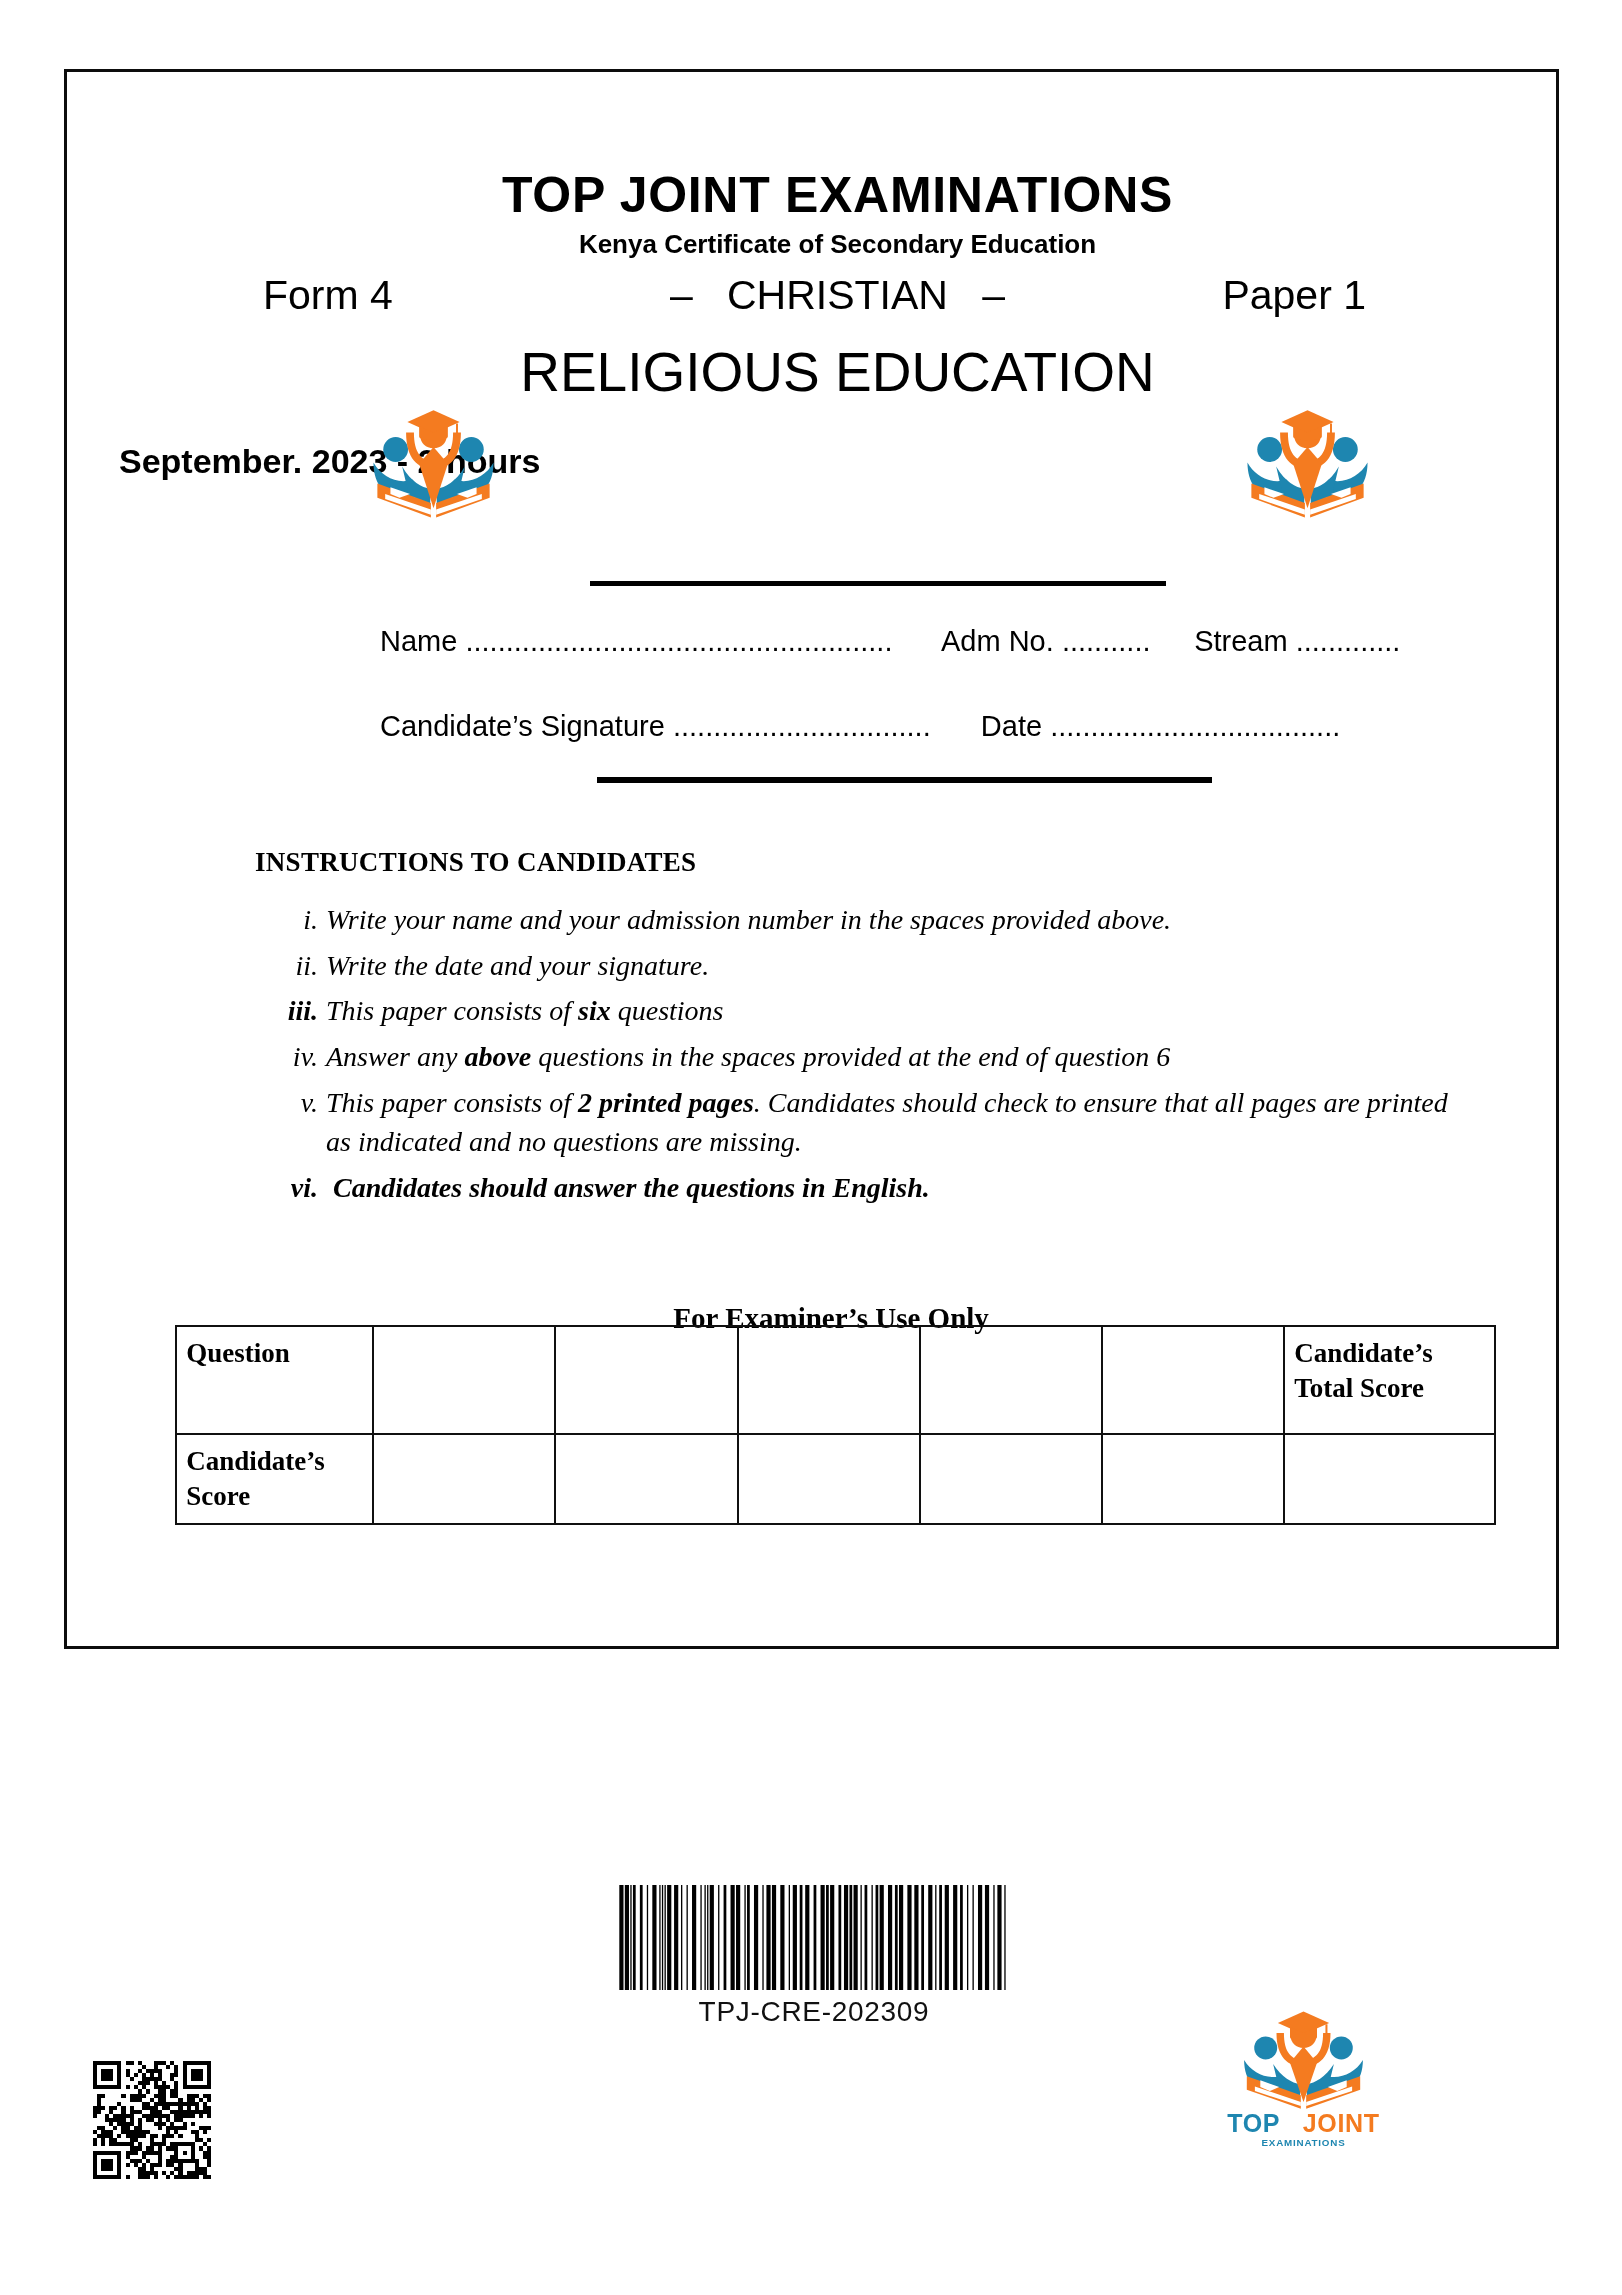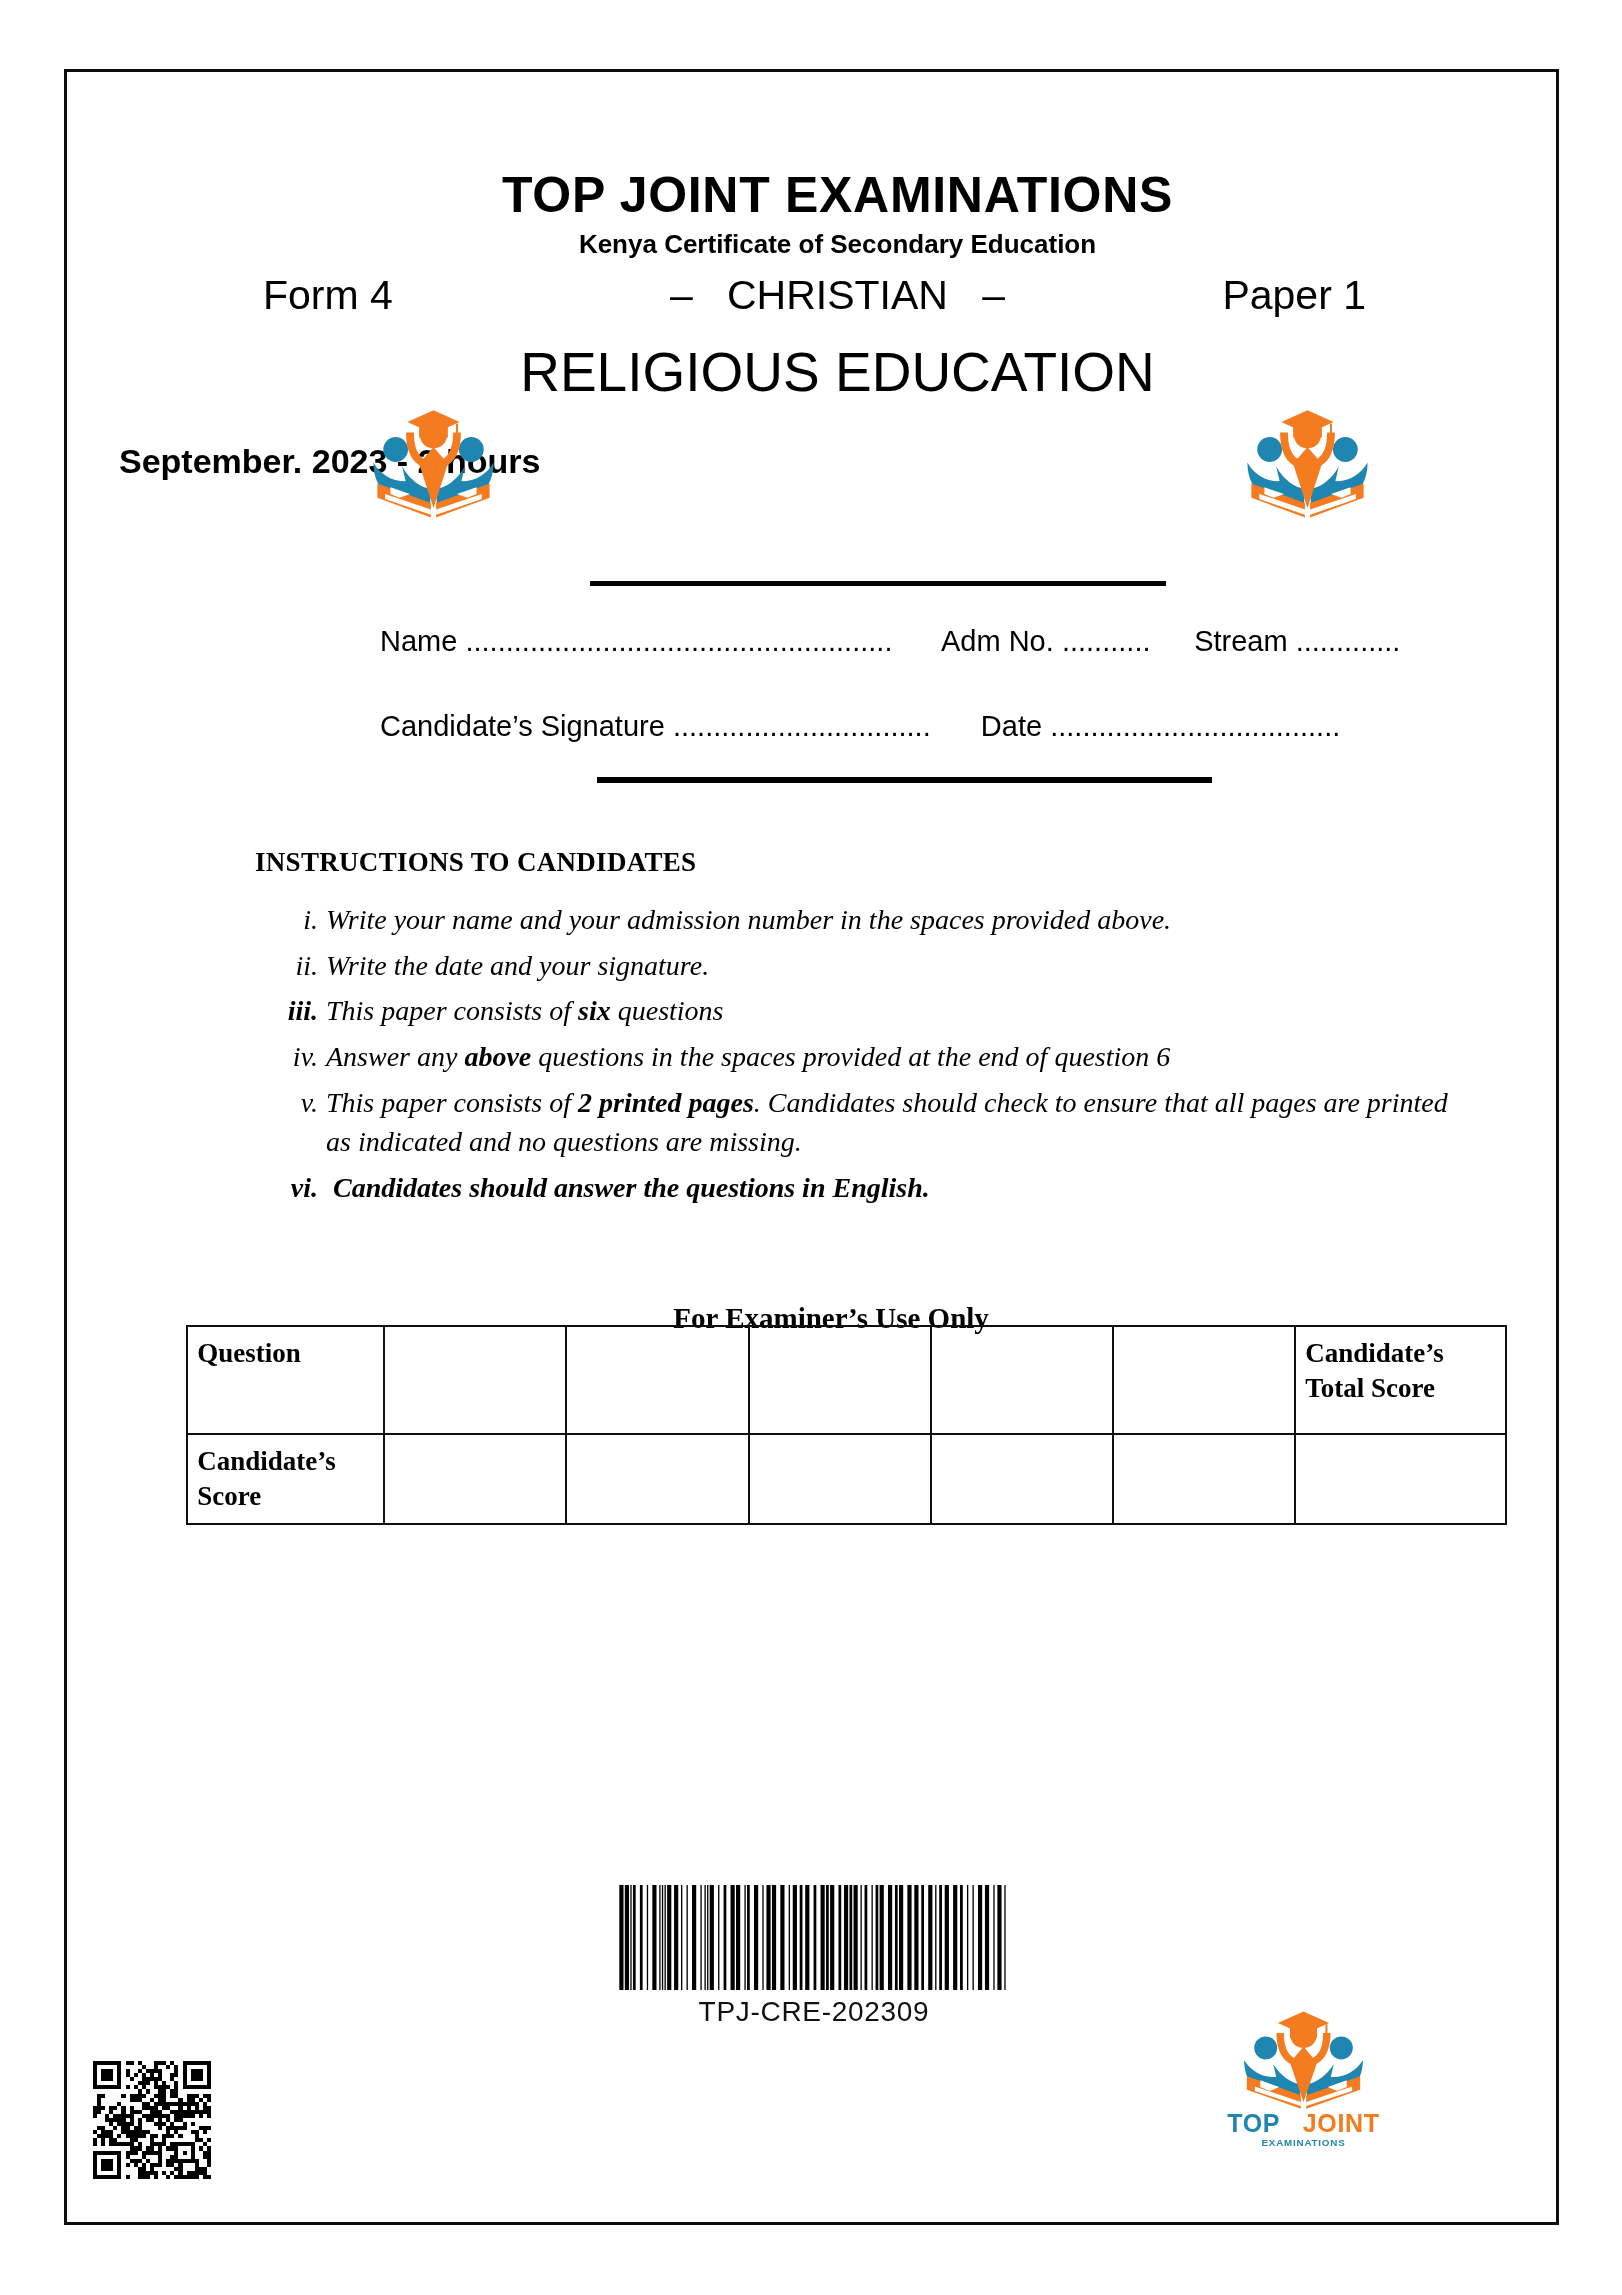--- a/index.html
+++ b/index.html
@@ -15,21 +15,21 @@
     position: relative;
     overflow: hidden;
   }
 
   
   .page-frame {
     position: absolute;
     left: 64px;
     top: 69px;
     width: 1495px;
-    height: 2156px;
+    height: 1580px;
     border: 3.3px solid #0d0d0d;
     box-sizing: border-box;
     background: #ffffff;
   }
 
   .inner {
     position: absolute;
     left: 0; top: 0; right: 0; bottom: 0;
   }
 
@@ -189,21 +189,21 @@
     text-align: center;
     font-family: "Liberation Serif", serif;
     font-weight: 700;
     font-size: 29px;
     margin-left: 19.6px;
   }
 
   
   .score-table {
     position: absolute;
-    left: 119px;
+    left: 108px;
     top: 1253px;
     width: 1256px;
     border-collapse: collapse;
     table-layout: fixed;
   }
   .score-table td {
     border: 2px solid #101010;
     vertical-align: top;
     padding: 9.2px 0 0 9.2px;
     font-family: "Liberation Serif", serif;

